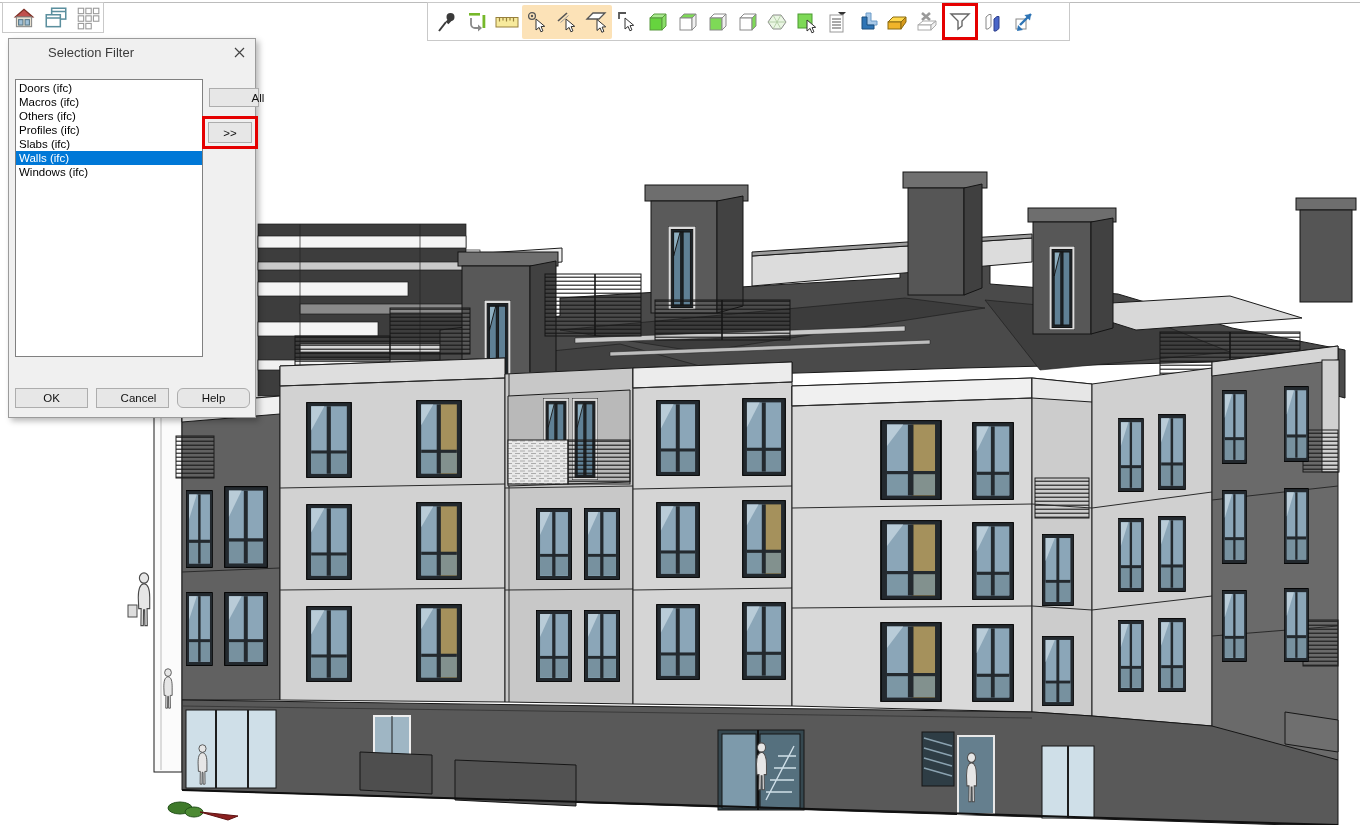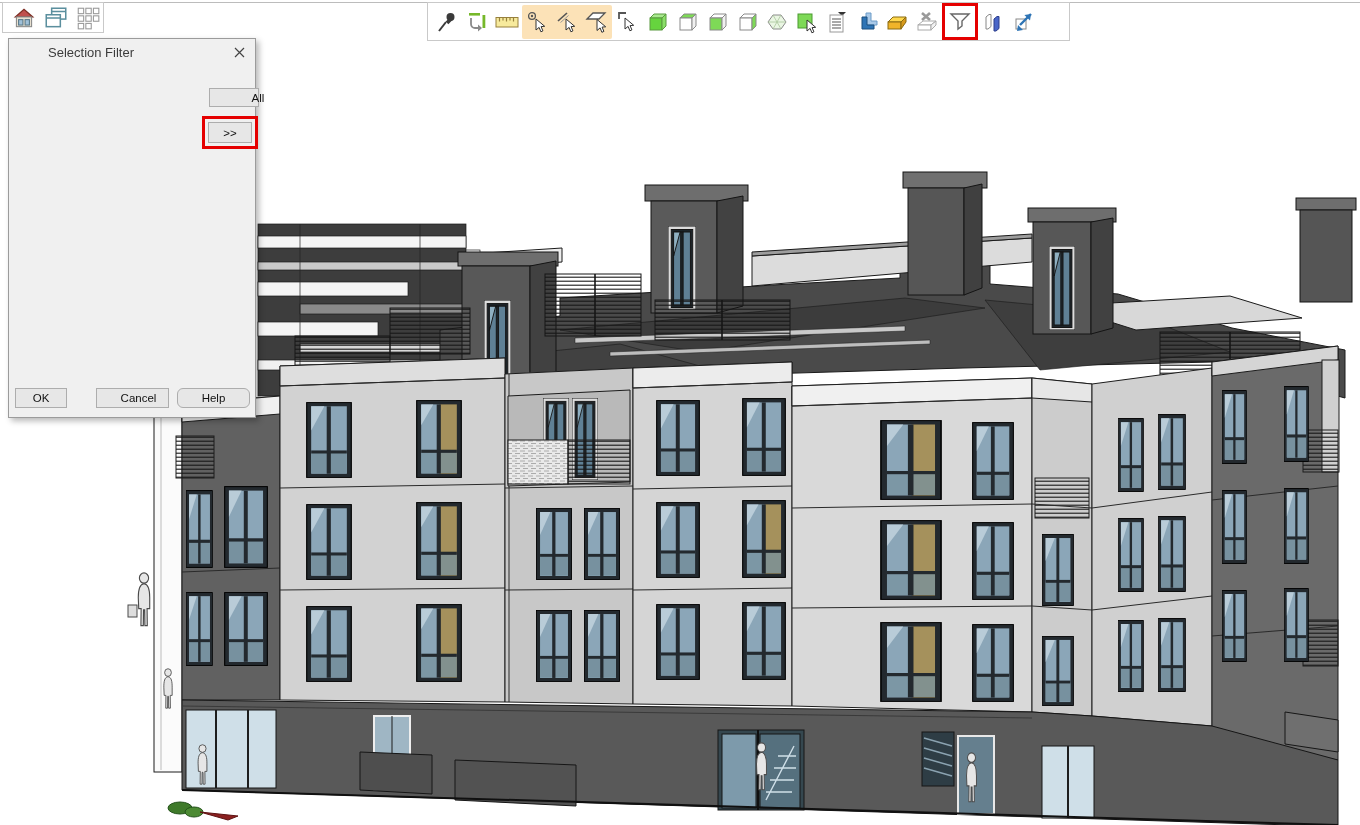--- a/index.html
+++ b/index.html
@@ -482,20 +482,29 @@
   </div>
 </div>
 
 <div class="dialog">
   <div class="dlg-title">Selection Filter</div>
   <div class="dlg-close">
     <svg width="11" height="11" viewBox="0 0 11 11">
       <path d="M1 1 L10 10 M10 1 L1 10" stroke="#444" stroke-width="1.2"></path>
     </svg>
   </div>
+  <div class="dlg-list">
+    <div class="dlg-item">Doors (ifc)</div>
+    <div class="dlg-item">Macros (ifc)</div>
+    <div class="dlg-item">Others (ifc)</div>
+    <div class="dlg-item">Profiles (ifc)</div>
+    <div class="dlg-item">Slabs (ifc)</div>
+    <div class="dlg-item selected">Walls (ifc)</div>
+    <div class="dlg-item">Windows (ifc)</div>
+  </div>
   <div class="btn" style="left:200px;top:49px;width:43px;height:19px;padding-left:48px;">All</div>
   <div class="red-box">
     <div class="btn" style="left:3px;top:3px;width:44px;height:21px;">&gt;&gt;</div>
   </div>
-  <div class="btn" style="left:6px;top:349px;width:52px;height:20px;">OK</div>
+  <div class="btn" style="left:6px;top:349px;width:73px;height:20px;">OK</div>
   <div class="btn" style="left:87px;top:349px;width:73px;height:20px;padding-left:12px;">Cancel</div>
   <div class="btn" style="left:168px;top:349px;width:73px;height:20px;border-radius:6px;">Help</div>
 </div>
 
 </body></html>

